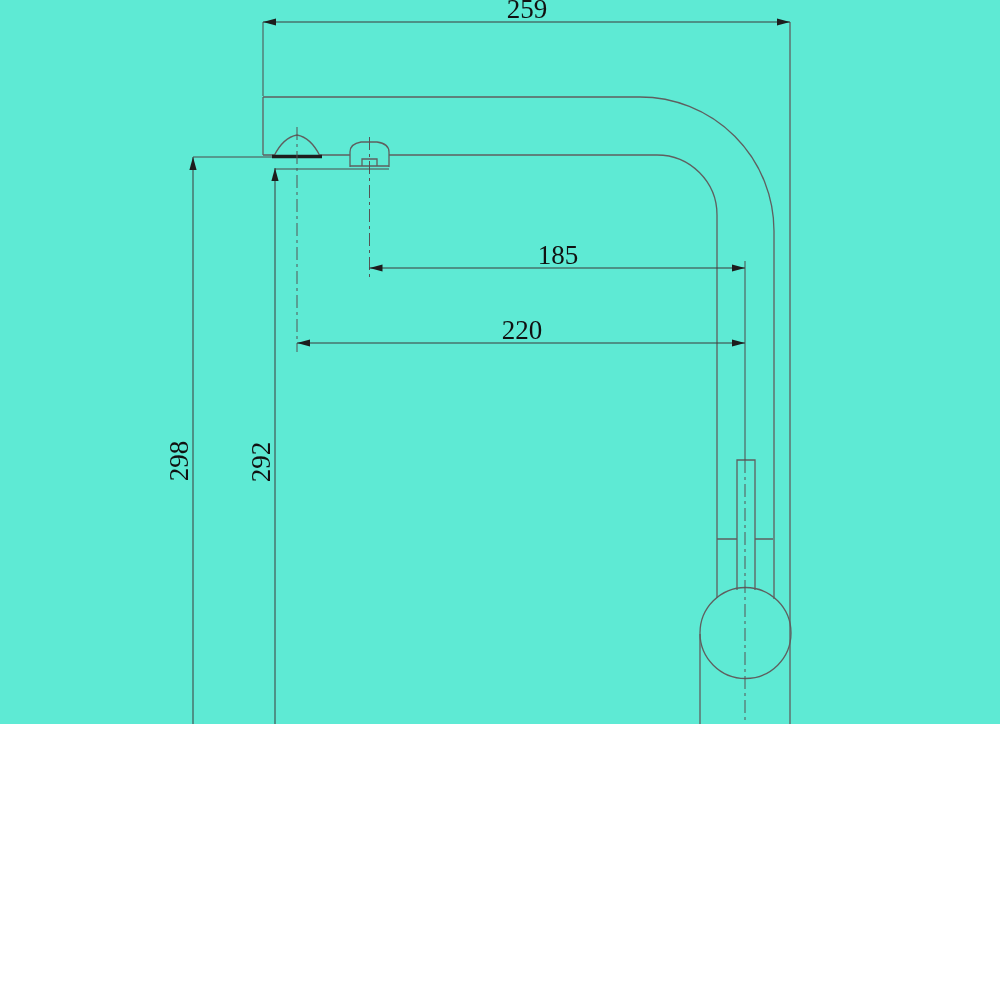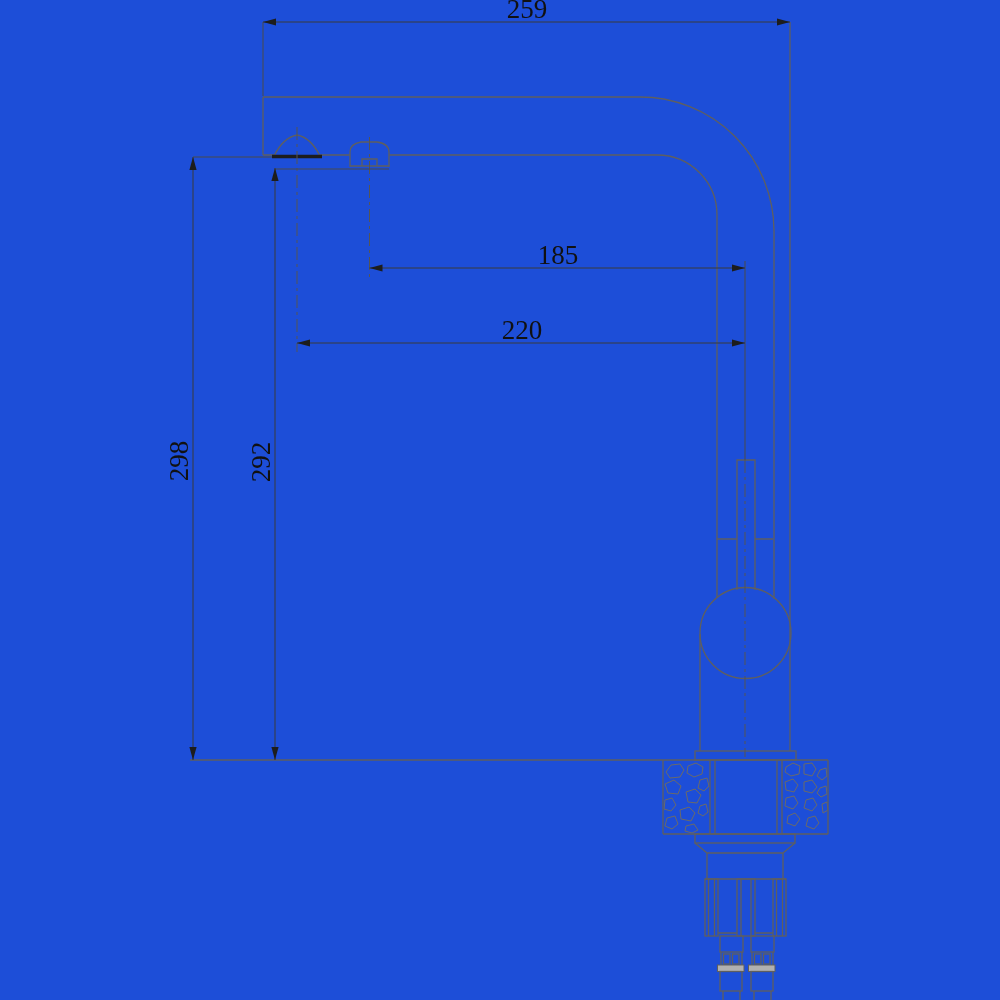--- a/index.html
+++ b/index.html
@@ -4,22 +4,22 @@
 <style>
   html, body {
     margin: 0;
     padding: 0;
     background: #ffffff;
     font-family: "Liberation Serif", serif;
   }
   #stage {
     position: relative;
     width: 1000px;
-    height: 1000px;
-    background: #1d4ed8;
+    height: 724px;
+    background: #5eead4;
     overflow: hidden;
   }
   svg { display: block; }
   .outline   { stroke: #5f5f5f; stroke-width: 1.3; fill: none; stroke-linecap: butt; }
   .outline-thick { stroke: #1d1d1d; stroke-width: 3.5; fill: none; }
   .dimline   { stroke: #3a3a3a; stroke-width: 1; fill: none; }
   .extline   { stroke: #4a4a4a; stroke-width: 1; fill: none; }
   .centerline{ stroke: #555555; stroke-width: 1; fill: none; stroke-dasharray: 13 4 3 4; }
   .arrow     { fill: #1d1d1d; stroke: none; }
   .dimtext   { font-family: "Liberation Serif", serif; font-size: 27px; fill: #111111; }

